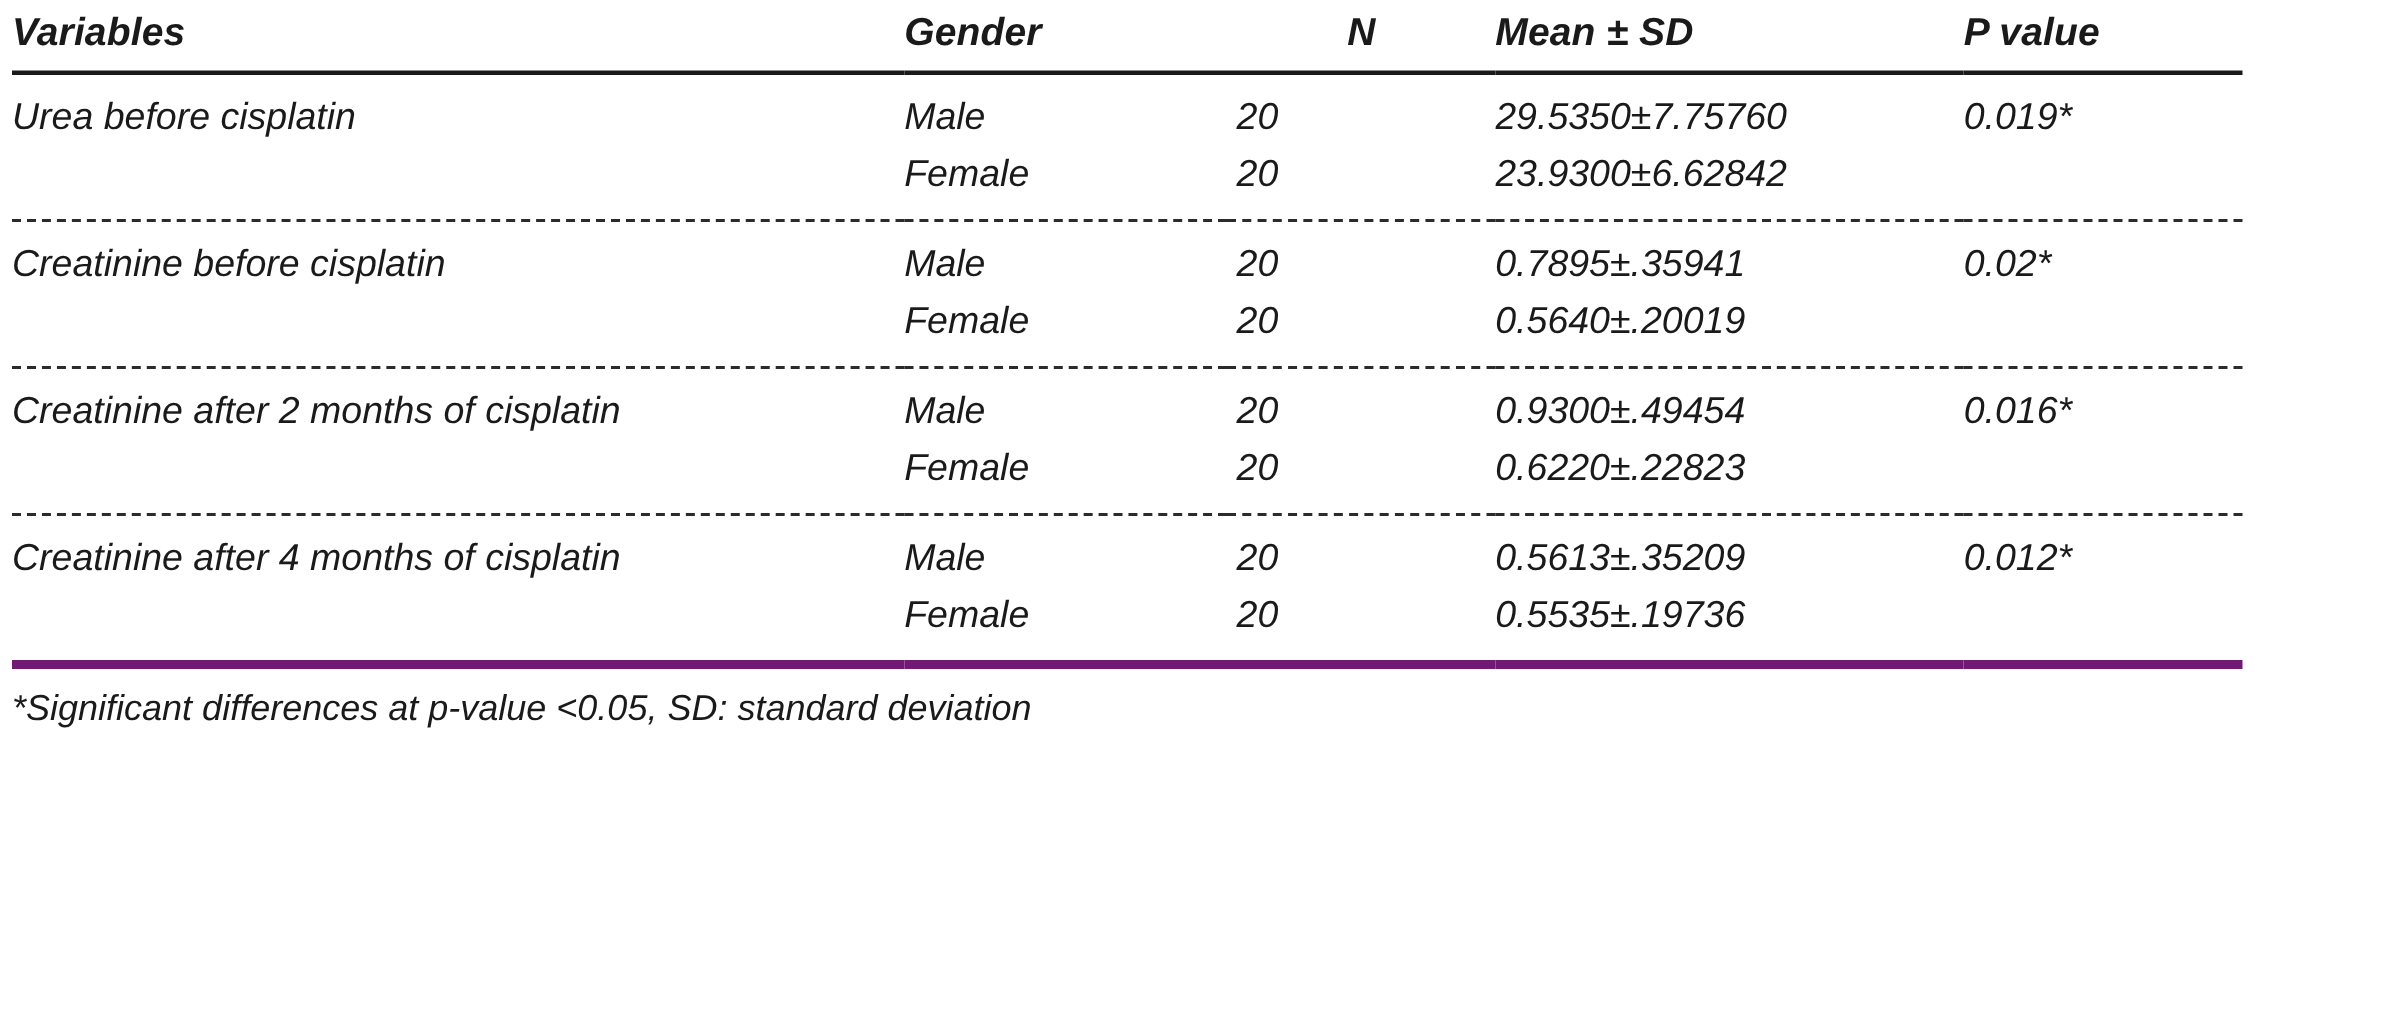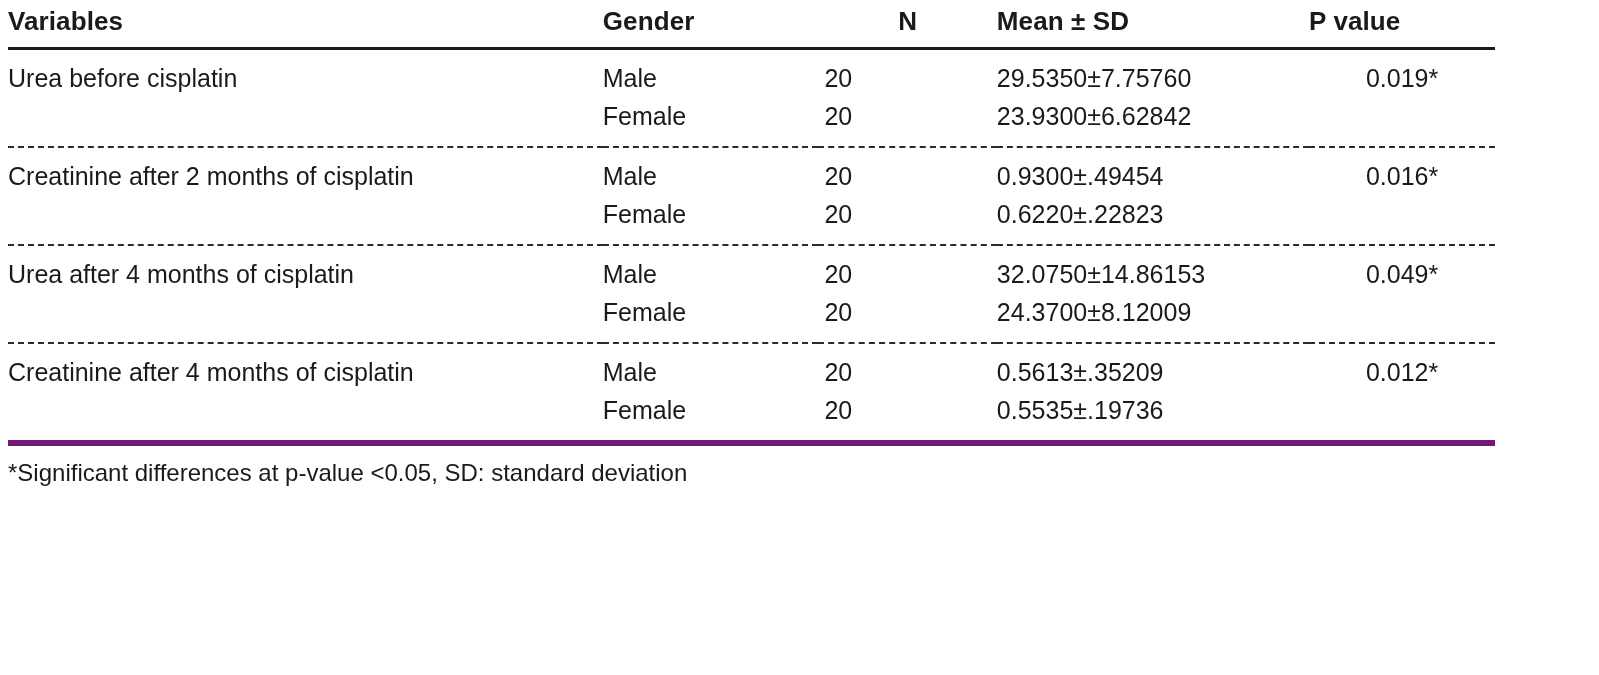--- a/index.html
+++ b/index.html
@@ -13,20 +13,21 @@
     font-family: "Liberation Sans", sans-serif;
     color: #1a1a1a;
     -webkit-font-smoothing: antialiased;
   }
   .sheet {
     width: 1503px;
     height: 675px;
     box-sizing: border-box;
     padding: 0 8px;
     position: relative;
+    font-style: italic;
   }
   table.stats {
     width: 100%;
     border-collapse: collapse;
     table-layout: fixed;
   }
   table.stats col.c-var   { width: 40.0%; }
   table.stats col.c-gen   { width: 14.5%; }
   table.stats col.c-n     { width: 12.0%; }
   table.stats col.c-mean  { width: 21.0%; }
@@ -58,21 +59,21 @@
   .cell-pad { padding: 9px 0 11px 0; }
 
   .rowline {
     display: block;
     height: 38px;
     line-height: 38px;
     white-space: nowrap;
     overflow: hidden;
   }
   .center  { text-align: left; }
-  .right   { text-align: center; }
+  .right   { text-align: left; }
   .n-cell  { padding-left: 6px; }
 
   .var-text { display:block; }
 
   .footnote {
     font-size: 24px;
     padding-top: 13px;
     line-height: 1.2;
     white-space: nowrap;
   }
@@ -114,20 +115,40 @@
         </td>
         <td class="cell-pad">
           <span class="rowline">29.5350±7.75760</span>
           <span class="rowline">23.9300±6.62842</span>
         </td>
         <td class="cell-pad right">
           <span class="rowline">0.019*</span>
         </td>
       </tr>
 
+      <tr class="grp">
+        <td class="cell-pad">
+          <span class="rowline var-text">Creatinine before cisplatin</span>
+        </td>
+        <td class="cell-pad">
+          <span class="rowline">Male</span>
+          <span class="rowline">Female</span>
+        </td>
+        <td class="cell-pad center">
+          <span class="rowline n-cell">20</span>
+          <span class="rowline n-cell">20</span>
+        </td>
+        <td class="cell-pad">
+          <span class="rowline">0.7895±.35941</span>
+          <span class="rowline">0.5640±.20019</span>
+        </td>
+        <td class="cell-pad right">
+          <span class="rowline">0.02*</span>
+        </td>
+      </tr>
 
 
       <tr class="grp">
         <td class="cell-pad">
           <span class="rowline var-text">Creatinine after 2 months of cisplatin</span>
         </td>
         <td class="cell-pad">
           <span class="rowline">Male</span>
           <span class="rowline">Female</span>
         </td>
@@ -137,40 +158,20 @@
         </td>
         <td class="cell-pad">
           <span class="rowline">0.9300±.49454</span>
           <span class="rowline">0.6220±.22823</span>
         </td>
         <td class="cell-pad right">
           <span class="rowline">0.016*</span>
         </td>
       </tr>
 
-      <tr class="grp">
-        <td class="cell-pad">
-          <span class="rowline var-text">Urea after 4 months of cisplatin</span>
-        </td>
-        <td class="cell-pad">
-          <span class="rowline">Male</span>
-          <span class="rowline">Female</span>
-        </td>
-        <td class="cell-pad center">
-          <span class="rowline n-cell">20</span>
-          <span class="rowline n-cell">20</span>
-        </td>
-        <td class="cell-pad">
-          <span class="rowline">32.0750±14.86153</span>
-          <span class="rowline">24.3700±8.12009</span>
-        </td>
-        <td class="cell-pad right">
-          <span class="rowline">0.049*</span>
-        </td>
-      </tr>
 
       <tr class="grp last">
         <td class="cell-pad">
           <span class="rowline var-text">Creatinine after 4 months of cisplatin</span>
         </td>
         <td class="cell-pad">
           <span class="rowline">Male</span>
           <span class="rowline">Female</span>
         </td>
         <td class="cell-pad center">

